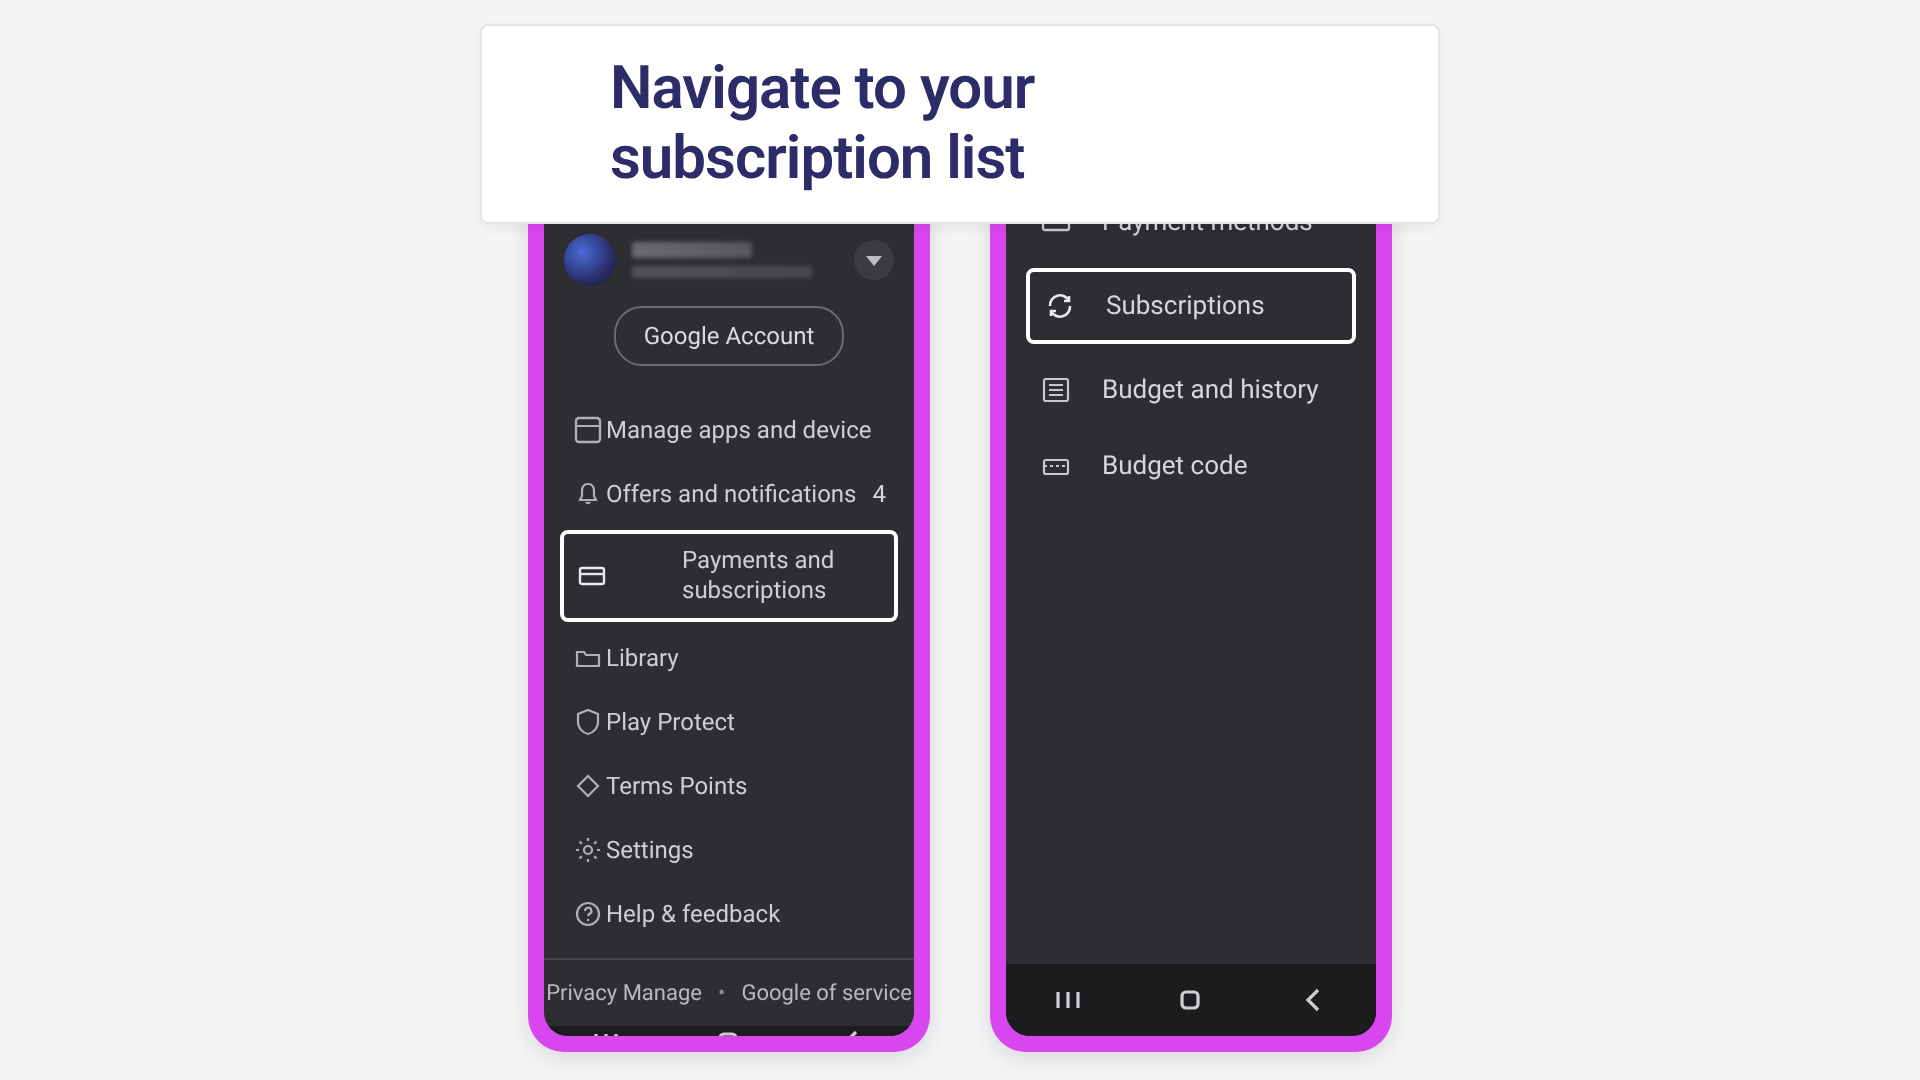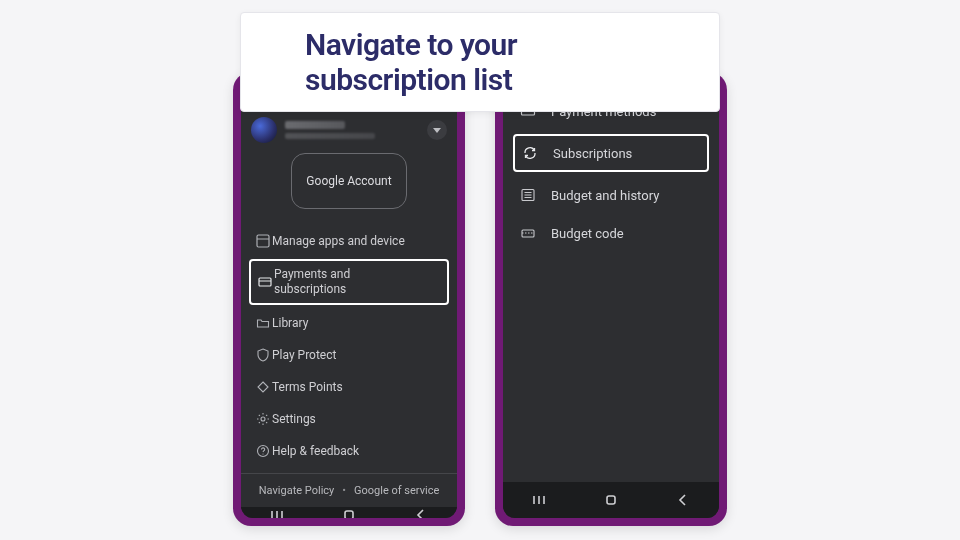--- a/index.html
+++ b/index.html
@@ -33,23 +33,23 @@
     .phones-wrap {
       position: absolute;
       top: 72px;
       left: 0;
       right: 0;
       display: flex;
       justify-content: center;
       gap: 30px;
     }
     .phone {
-      width: 232px;
+      width: 201px;
       height: 454px;
-      background: #701a75;
+      background: #d946ef;
       border-radius: 18px;
       padding: 8px;
       box-shadow: 0 3px 12px rgba(0,0,0,0.12);
       position: relative;
     }
     .screen {
       width: 100%;
       height: 100%;
       background: #2d2e31;
       border-radius: 12px;
@@ -101,21 +101,21 @@
     .chev-down {
       width: 0; height: 0;
       border-left: 4px solid transparent;
       border-right: 4px solid transparent;
       border-top: 5px solid #bdbec2;
     }
     .account-btn {
       align-self: center;
       border: 1px solid #6a6b70;
       border-radius: 14px;
-      padding: 20px 14px;
+      padding: 7px 14px;
       font-size: 12px;
       color: #dcdce0;
       margin: 0 0 10px;
     }
     .divider { height: 1px; background: #45464a; margin: 0; }
 
     .menu-list { padding: 6px 0; flex: 1; }
     .menu-item {
       display: flex;
       align-items: center;
@@ -127,21 +127,21 @@
     .menu-item .icon-slot { width: 16px; height: 16px; display:flex; align-items:center; justify-content:center; color:#bdbec2; }
     .menu-item .count { font-size: 12px; color:#d8d8da; }
     .highlight-box {
       border: 2px solid #ffffff;
       border-radius: 4px;
       margin: 2px 8px;
       padding: 6px 6px;
     }
     .highlight-box .menu-item { padding: 0 0; }
     .two-line { display:block; }
-    .two-line span { display:block; }
+    .two-line span { display:block;margin-left:36px; }
 
     .footer-links {
       display:flex; justify-content:center; gap:8px;
       font-size: 11px; color:#b8b9bd;
       padding: 10px 0;
       border-top: 1px solid #45464a;
     }
     .dot { color:#8c8d91; }
 
     .navbar {
@@ -214,20 +214,29 @@
         <div class="menu-item">
           <span class="icon-slot">
             <svg width="14" height="14" viewBox="0 0 14 14">
                 <rect x="1" y="1" width="12" height="12" rx="1.5" fill="none" stroke="#aeb0b5" stroke-width="1.2"></rect>
                 <line x1="1" y1="5" x2="13" y2="5" stroke="#aeb0b5" stroke-width="1"></line>
               </svg>
           </span>
           <span class="label">Manage apps and device</span>
         </div>
 
+        <div class="menu-item">
+          <span class="icon-slot">
+            <svg width="14" height="14" viewBox="0 0 14 14">
+                <path d="M7 2 C5 2 4 3.5 4 5.5 L4 8 L3 10 L11 10 L10 8 L10 5.5 C10 3.5 9 2 7 2 Z M6 11 A1.2 1.2 0 0 0 8 11" fill="none" stroke="#aeb0b5" stroke-width="1.1"></path>
+              </svg>
+          </span>
+          <span class="label">Offers and notifications</span>
+          <span class="count">4</span>
+        </div>
 
         <div class="highlight-box">
           <div class="menu-item">
             <span class="icon-slot">
               <svg width="14" height="14" viewBox="0 0 14 14">
                   <rect x="1" y="3" width="12" height="8" rx="1" fill="none" stroke="#e8e9ec" stroke-width="1.2"></rect>
                   <line x1="1" y1="6" x2="13" y2="6" stroke="#e8e9ec" stroke-width="1.2"></line>
                 </svg>
             </span>
             <span class="label two-line">
@@ -281,21 +290,21 @@
                 <path d="M5.5 5.5 A1.6 1.6 0 1 1 7.5 7 L7 8" fill="none" stroke="#aeb0b5" stroke-width="1.1"></path>
                 <circle cx="7" cy="10" r="0.6" fill="#aeb0b5"></circle>
               </svg>
           </span>
           <span class="label">Help &amp; feedback</span>
         </div>
 
       </div>
 
       <div class="footer-links">
-        <span>Navigate Policy</span>
+        <span>Privacy Manage</span>
         <span class="dot">•</span>
         <span>Google of service</span>
       </div>
 
       <div class="navbar">
         <span>
             <svg width="16" height="16" viewBox="0 0 16 16">
               <line x1="3" y1="4" x2="3" y2="12" stroke="#cfcfd3" stroke-width="1.6"></line>
               <line x1="8" y1="4" x2="8" y2="12" stroke="#cfcfd3" stroke-width="1.6"></line>
               <line x1="13" y1="4" x2="13" y2="12" stroke="#cfcfd3" stroke-width="1.6"></line>

